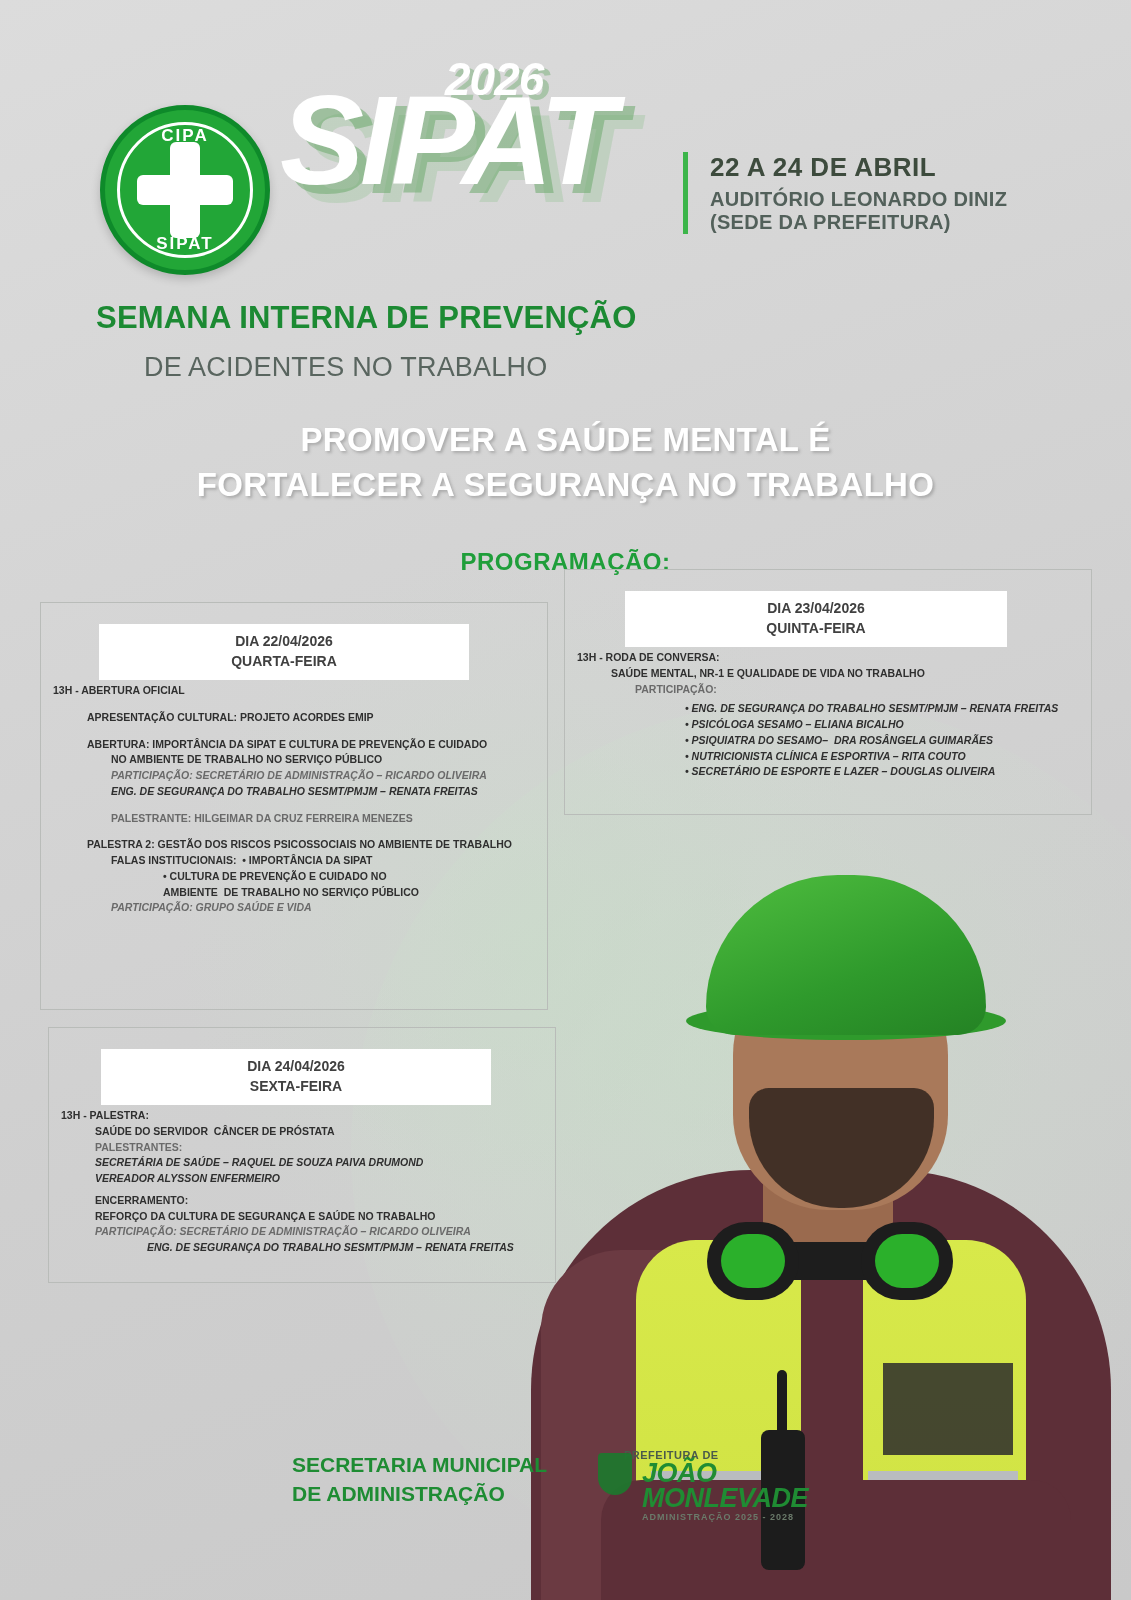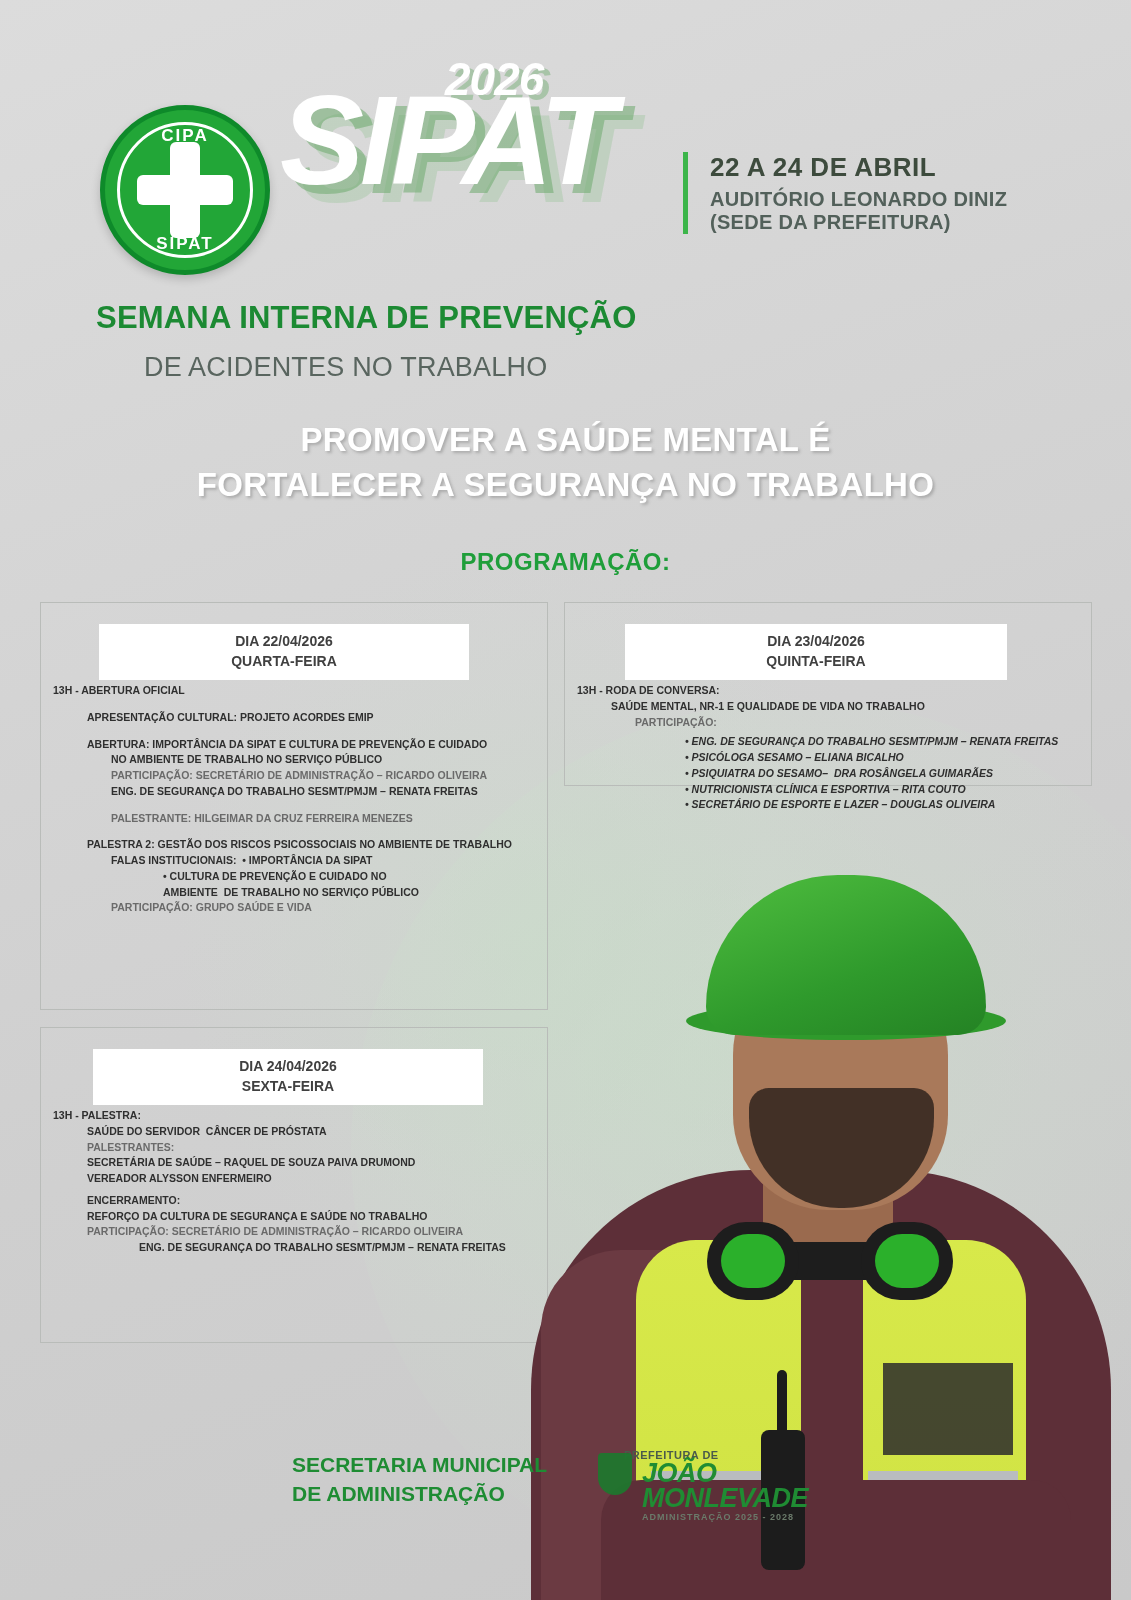--- a/index.html
+++ b/index.html
@@ -94,35 +94,35 @@
     letter-spacing: .5px;
   }
 
   
   .card {
     position: absolute;
     border: 1px solid #b9bcb9;
     background: rgba(255,255,255,.03);
   }
   #card-22 { left: 40px; top: 602px; width: 508px; height: 408px; }
-  #card-23 { left: 564px; top: 602px; width: 528px; height: 184px; }
-  #card-24 { left: 40px; top: 1027px; width: 508px; height: 316px; }
+  #card-23 { left: 564px; top: 569px; width: 528px; height: 246px; }
+  #card-24 { left: 48px; top: 1027px; width: 508px; height: 256px; }
 
   .day-head {
     position: absolute; background: #ffffff; text-align: center;
     padding: 7px 0 8px; color: #404040; font-weight: bold; font-size: 14px;
     line-height: 1.45;
   }
   #head-22 { left: 58px; top: 21px; width: 370px; }
   #head-23 { left: 60px; top: 21px; width: 382px; }
   #head-24 { left: 52px; top: 21px; width: 390px; }
 
   .body { position: absolute; left: 12px; right: 10px; top: 80px; color: #2f2f2f; }
   .l { font-size: 10.5px; font-weight: bold; line-height: 1.5; white-space: pre; }
-  .l.ital { }
+  .l.ital { font-style: italic; }
   .l.gray { color: #6a6a6a; }
   .blk { margin-bottom: 11px; }
   .ind1 { padding-left: 34px; }
   .ind2 { padding-left: 58px; }
   .ind3 { padding-left: 86px; }
   .ind4 { padding-left: 110px; }
   .bullets { padding-left: 108px; }
   .bullets .l { font-style: italic; }
 
   

